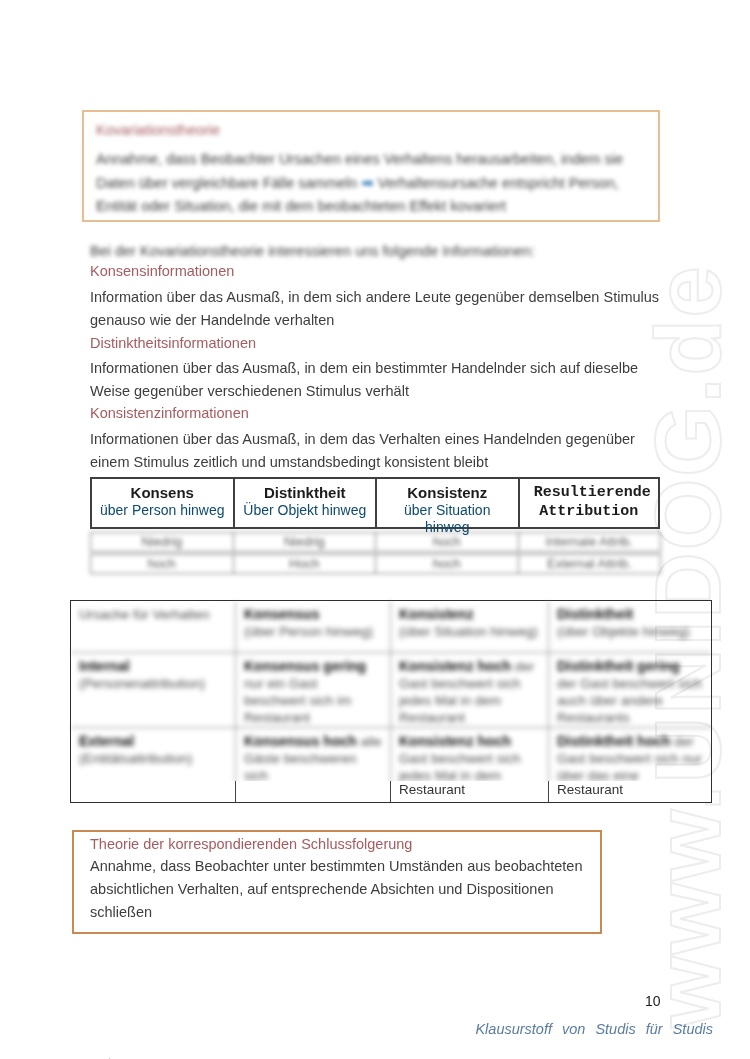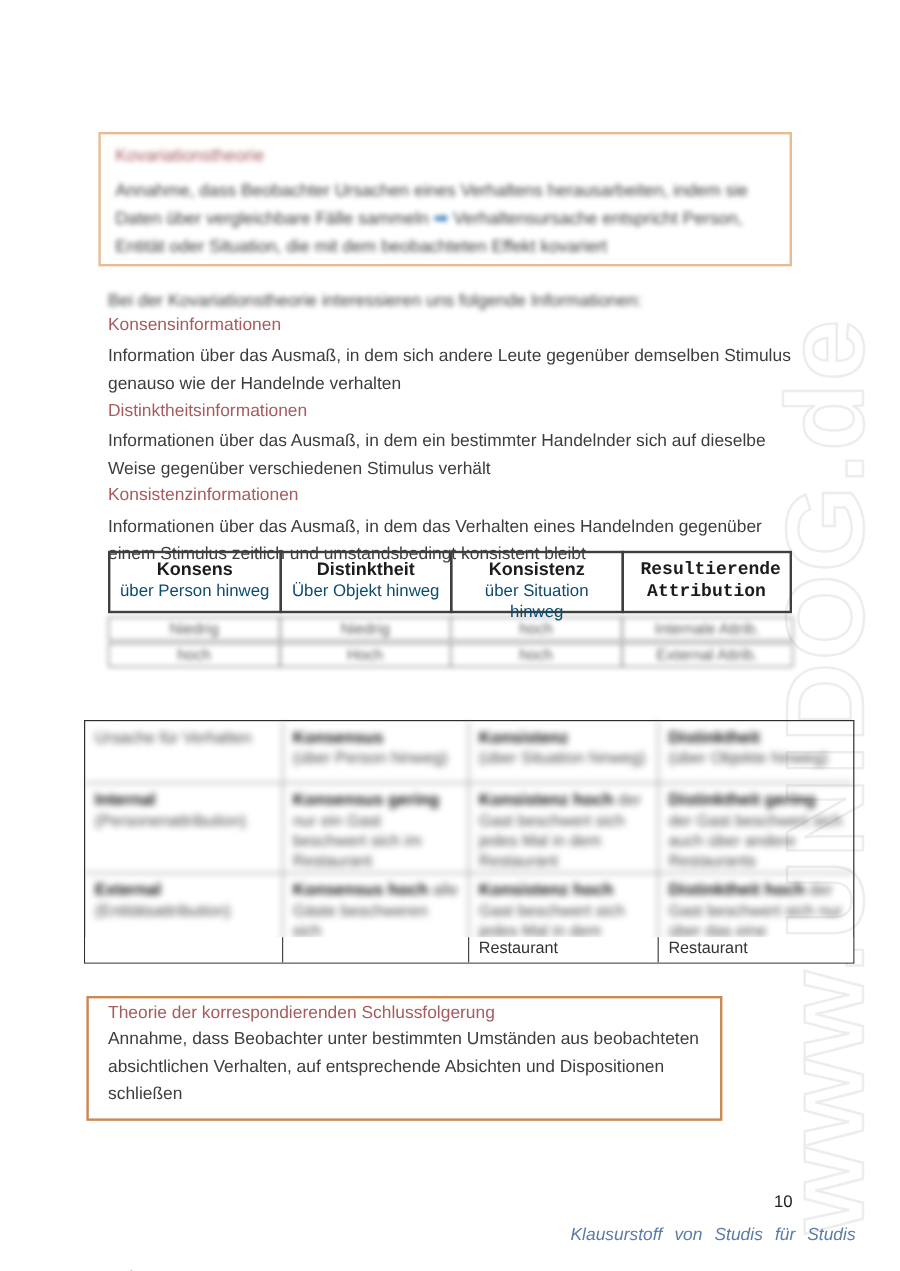--- a/index.html
+++ b/index.html
@@ -27,21 +27,21 @@
     position:absolute; left:82px; top:110px; width:578px; height:112px;
     border:2px solid #e8bd93; padding:9px 12px; background:#fff; z-index:2;
   }
   .box1 .red-heading { margin-bottom:9px; }
   .arrow { color:#2e75b6; font-size:15px; }
   
   .intro { position:absolute; left:90px; top:240px; width:585px; z-index:2; }
   .section-heading { position:absolute; left:90px; z-index:2; }
   .section-body { position:absolute; left:90px; width:588px; z-index:2; }
   
-  .t1 { position:absolute; left:90px; top:459px; width:570px; z-index:2; }
+  .t1 { position:absolute; left:90px; top:477px; width:570px; z-index:2; }
   .t1-header { display:grid; grid-template-columns:repeat(4,1fr); position:relative; z-index:3; }
   .t1-hcell {
     border:2px solid #3f3f3f; margin-right:-2px; height:52px; overflow:visible;
     text-align:center; padding-top:4px; background:transparent;
   }
   .t1-hcell:last-child { margin-right:0; }
   .t1-title { font-weight:bold; font-size:15px; color:#1c1c1c; line-height:19px; }
   .t1-sub { font-size:14px; color:#0c4a6e; line-height:17px; }
   .t1-sub.narrow { width:104px; margin:0 auto; }
   .t1-rows { position:relative; z-index:1; margin-top:2px; }

